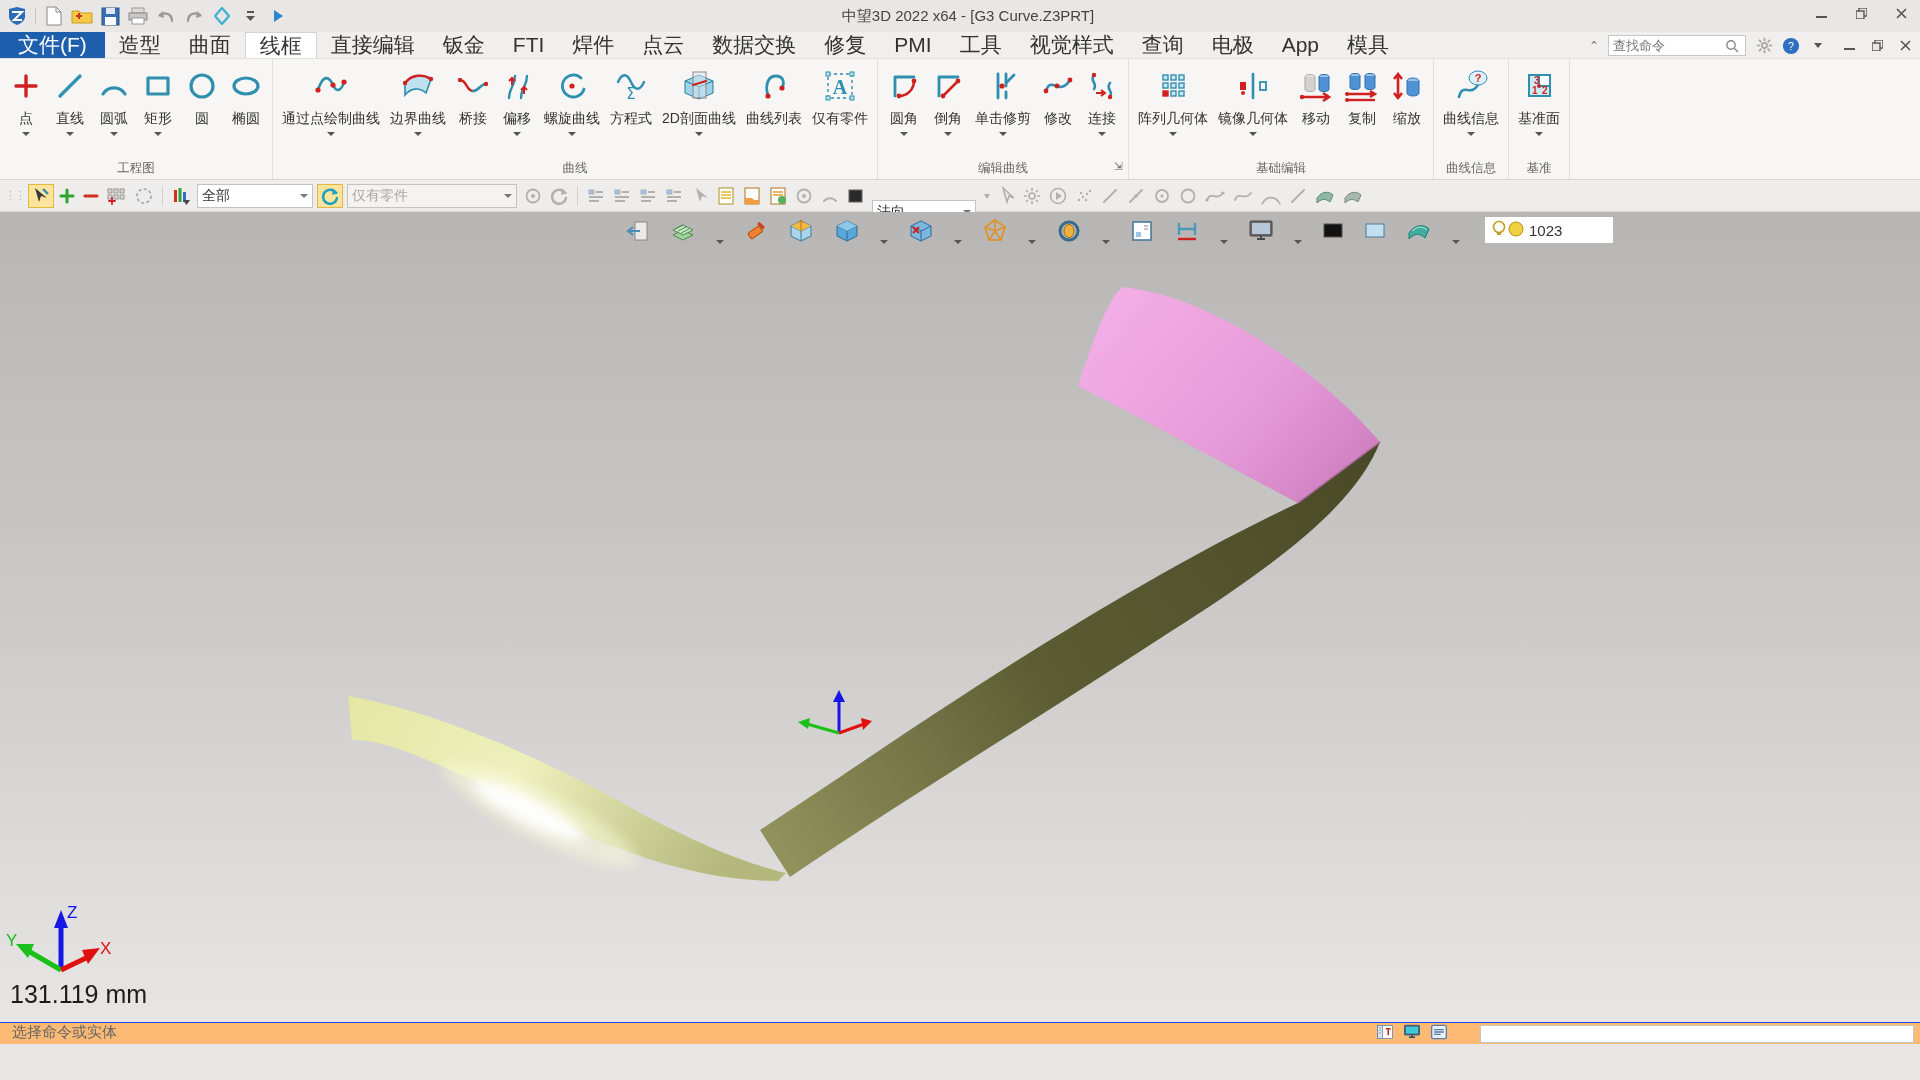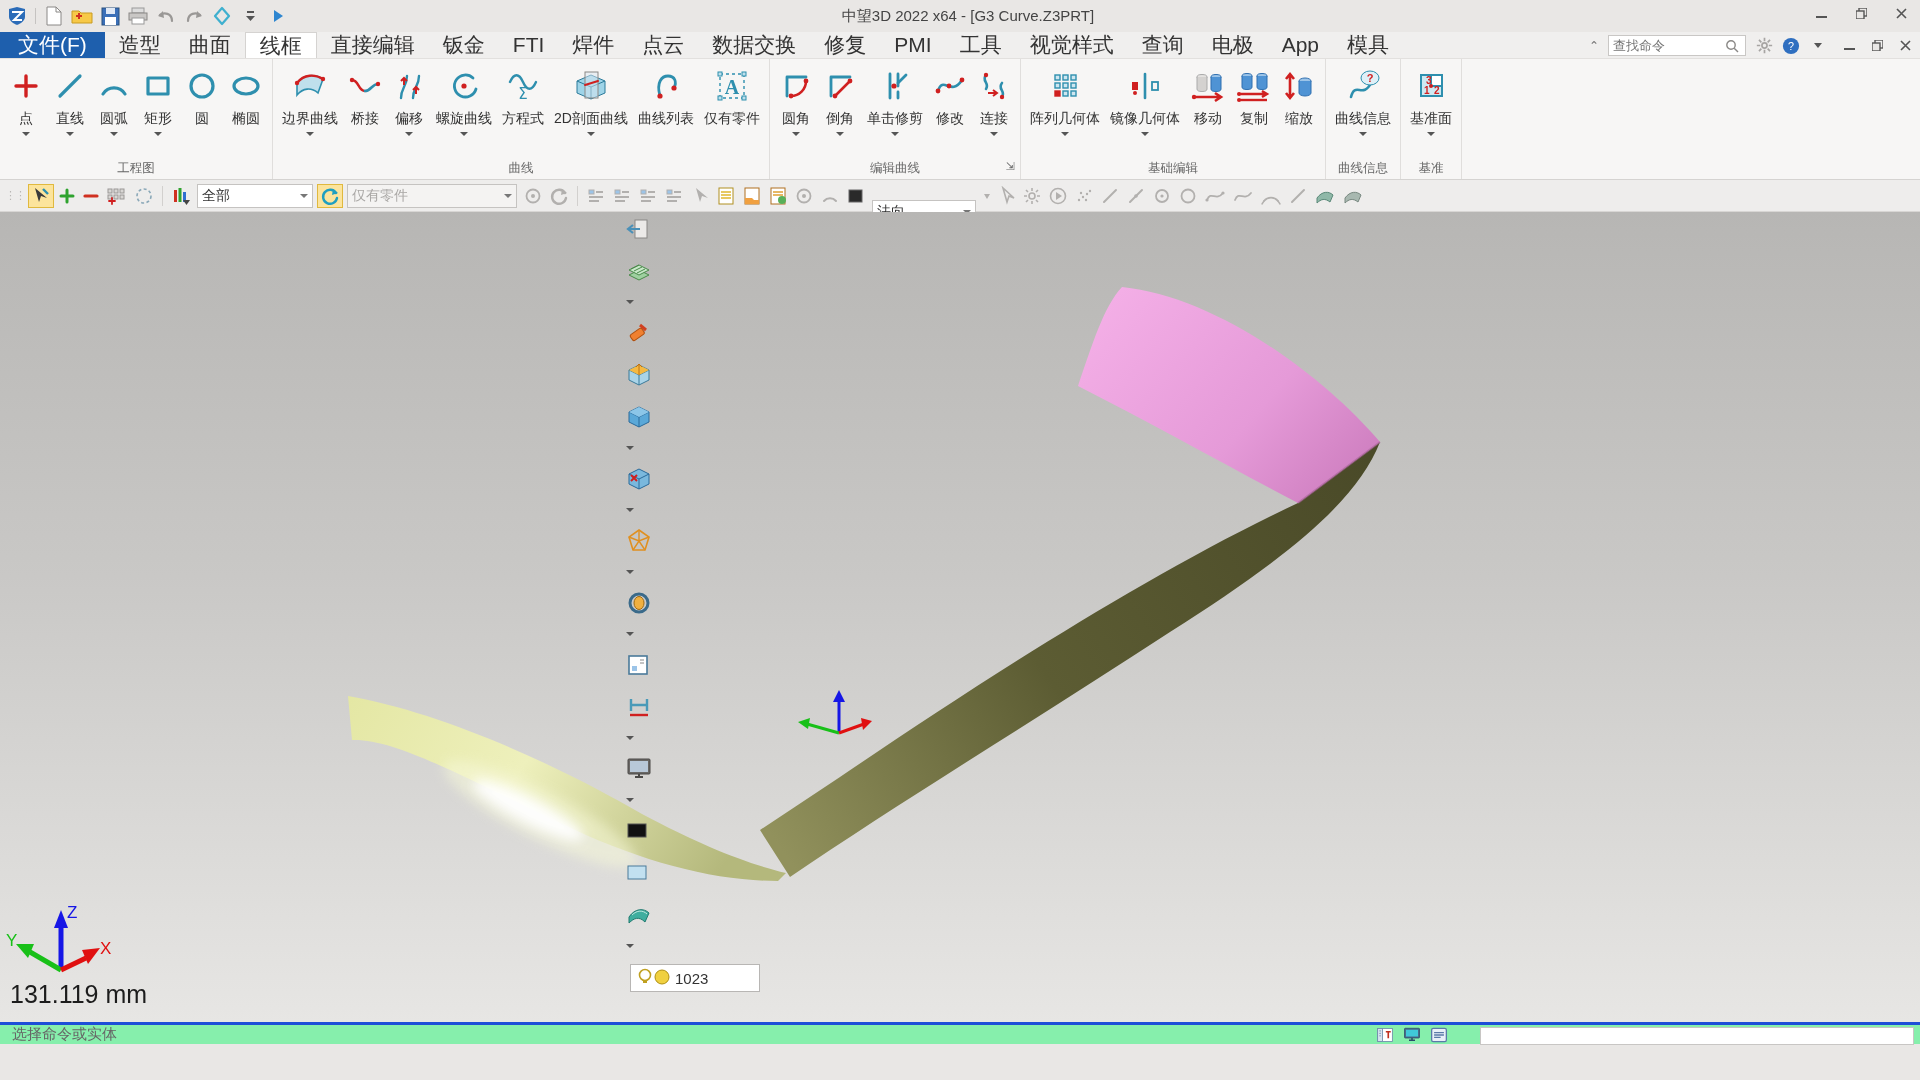--- a/index.html
+++ b/index.html
@@ -63,32 +63,32 @@
   .dtab { height:30px; background:#fff; border:1px solid #b8b6b4; border-bottom:none; display:flex;
     align-items:center; padding:0 12px 0 30px; margin-left:10px; font-size:15px; color:#333; }
   .dtab .dclose { margin-left:12px; color:#666; font-size:14px; cursor:default; }
   .newtab { width:26px; height:26px; display:flex; align-items:center; justify-content:center;
     color:#888; font-size:19px; margin-left:8px; margin-bottom:2px; }
   .tab-chev { position:absolute; right:8px; bottom:6px; color:#777; font-size:12px; }
 
   
   .viewport { height:810px; position:relative; background:linear-gradient(180deg,#b7b6b4 0%,#c9c8c6 45%,#e7e6e4 100%); overflow:hidden; }
   .scene { position:absolute; left:0; top:0; }
-  .vtoolbar { position:absolute; left:624px; top:4px; display:flex; align-items:flex-start; gap:16px;flex-direction:column; }
+  .vtoolbar { position:absolute; left:624px; top:4px; display:flex; align-items:flex-end; gap:16px; }
   .vt-item { height:26px; display:flex; align-items:center; justify-content:center; padding:0 2px; }
   .vt-arr { width:0; height:0; border-left:4px solid transparent; border-right:4px solid transparent;
     border-top:4px solid #555; margin:0 2px; }
   .vt-combo { height:28px; background:#fff; border:1px solid #b8b6b4; display:flex; align-items:center;
     padding:0 6px; margin-left:6px; width:130px; }
   .vt-combo .cval { flex:1; font-size:15px; color:#333; padding-left:4px; }
   .scale-label { position:absolute; left:10px; top:768px; font-size:25px; color:#1c1c1c; }
   .corner-triad { position:absolute; left:4px; top:690px; }
 
   
-  .statusbar { height:22px; background:#86efac; border-top:3px solid #1d4ed8; display:flex; align-items:flex-end; position:relative; }
+  .statusbar { height:22px; background:#fdba74; border-top:1px solid #1d4ed8; display:flex; align-items:flex-start; position:relative; }
   .status-msg { padding-left:12px; font-size:15px; color:#666; }
   .sb-icons { position:absolute; left:1376px; display:flex; gap:9px; align-items:center; }
   .sb-input { position:absolute; left:1480px; top:2px; width:434px; height:18px; background:#fff;
     border:1px solid #c8c6c4; font-family:"Liberation Sans","DejaVu Sans",sans-serif; }
 </style>
 </head>
 <body>
 
 <div id="app">
 
@@ -304,20 +304,32 @@
               </svg>
             </span>
             <span class="rlabel">椭圆</span>
             <span class="rarrow hidden"></span>
           </div>
         </div>
         <div class="rgroup-label">工程图</div>
       </div>
       <div class="rgroup">
         <div class="rbuttons">
+          <div class="rbtn">
+            <span class="ric">
+              <svg width="34" height="34" viewBox="0 0 34 34">
+                <path d="M4 21 C9 5 15 7 19 16 C22 23 27 23 30 13" fill="none" stroke="#2e8fae" stroke-width="2.6" stroke-linecap="round" stroke-linejoin="round"></path>
+                <circle cx="4" cy="21" r="2.6" fill="#d02020"></circle>
+                <circle cx="19" cy="16" r="2.6" fill="#d02020"></circle>
+                <circle cx="30" cy="13" r="2.6" fill="#d02020"></circle>
+              </svg>
+            </span>
+            <span class="rlabel">通过点绘制曲线</span>
+            <span class="rarrow"></span>
+          </div>
           <div class="rbtn">
             <span class="ric">
               <svg width="34" height="34" viewBox="0 0 34 34">
                 <path d="M4 14 C11 5 22 5 30 10 L25 24 C18 18 10 19 4 26 Z" fill="#bfe0ec" stroke="#2e8fae" stroke-width="1.6"></path>
                 <path d="M4 14 C11 5 22 5 30 10" fill="none" stroke="#d02020" stroke-width="2.4" stroke-linecap="round" stroke-linejoin="round"></path>
                 <circle cx="30" cy="10" r="2.2" fill="#d02020"></circle>
                 <circle cx="4" cy="14" r="2.2" fill="#d02020"></circle>
               </svg>
             </span>
             <span class="rlabel">边界曲线</span>

